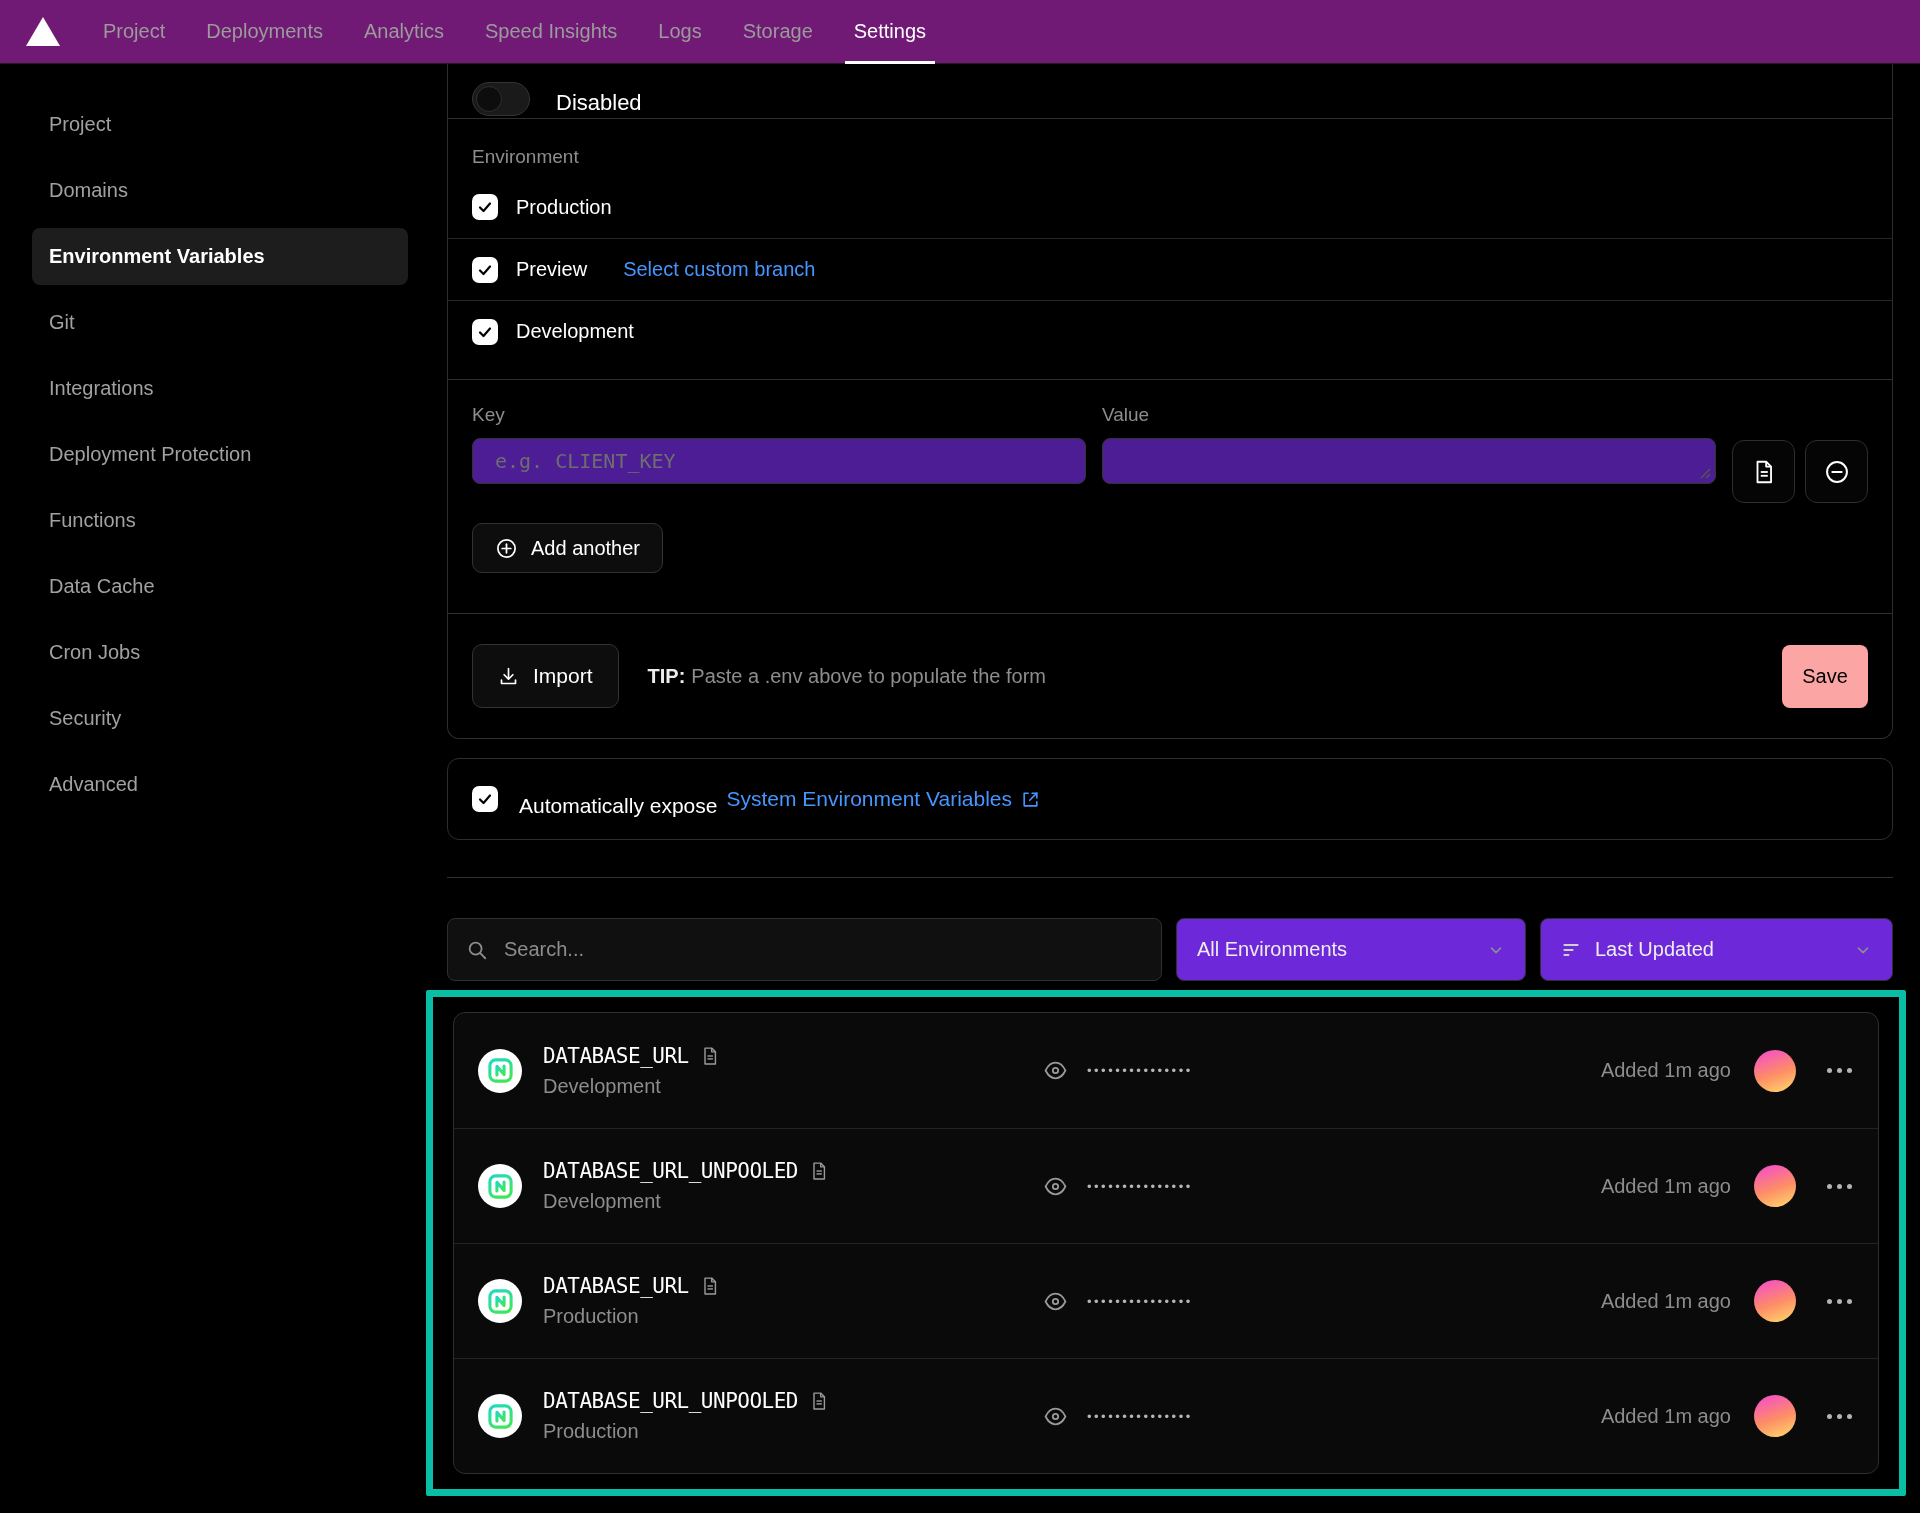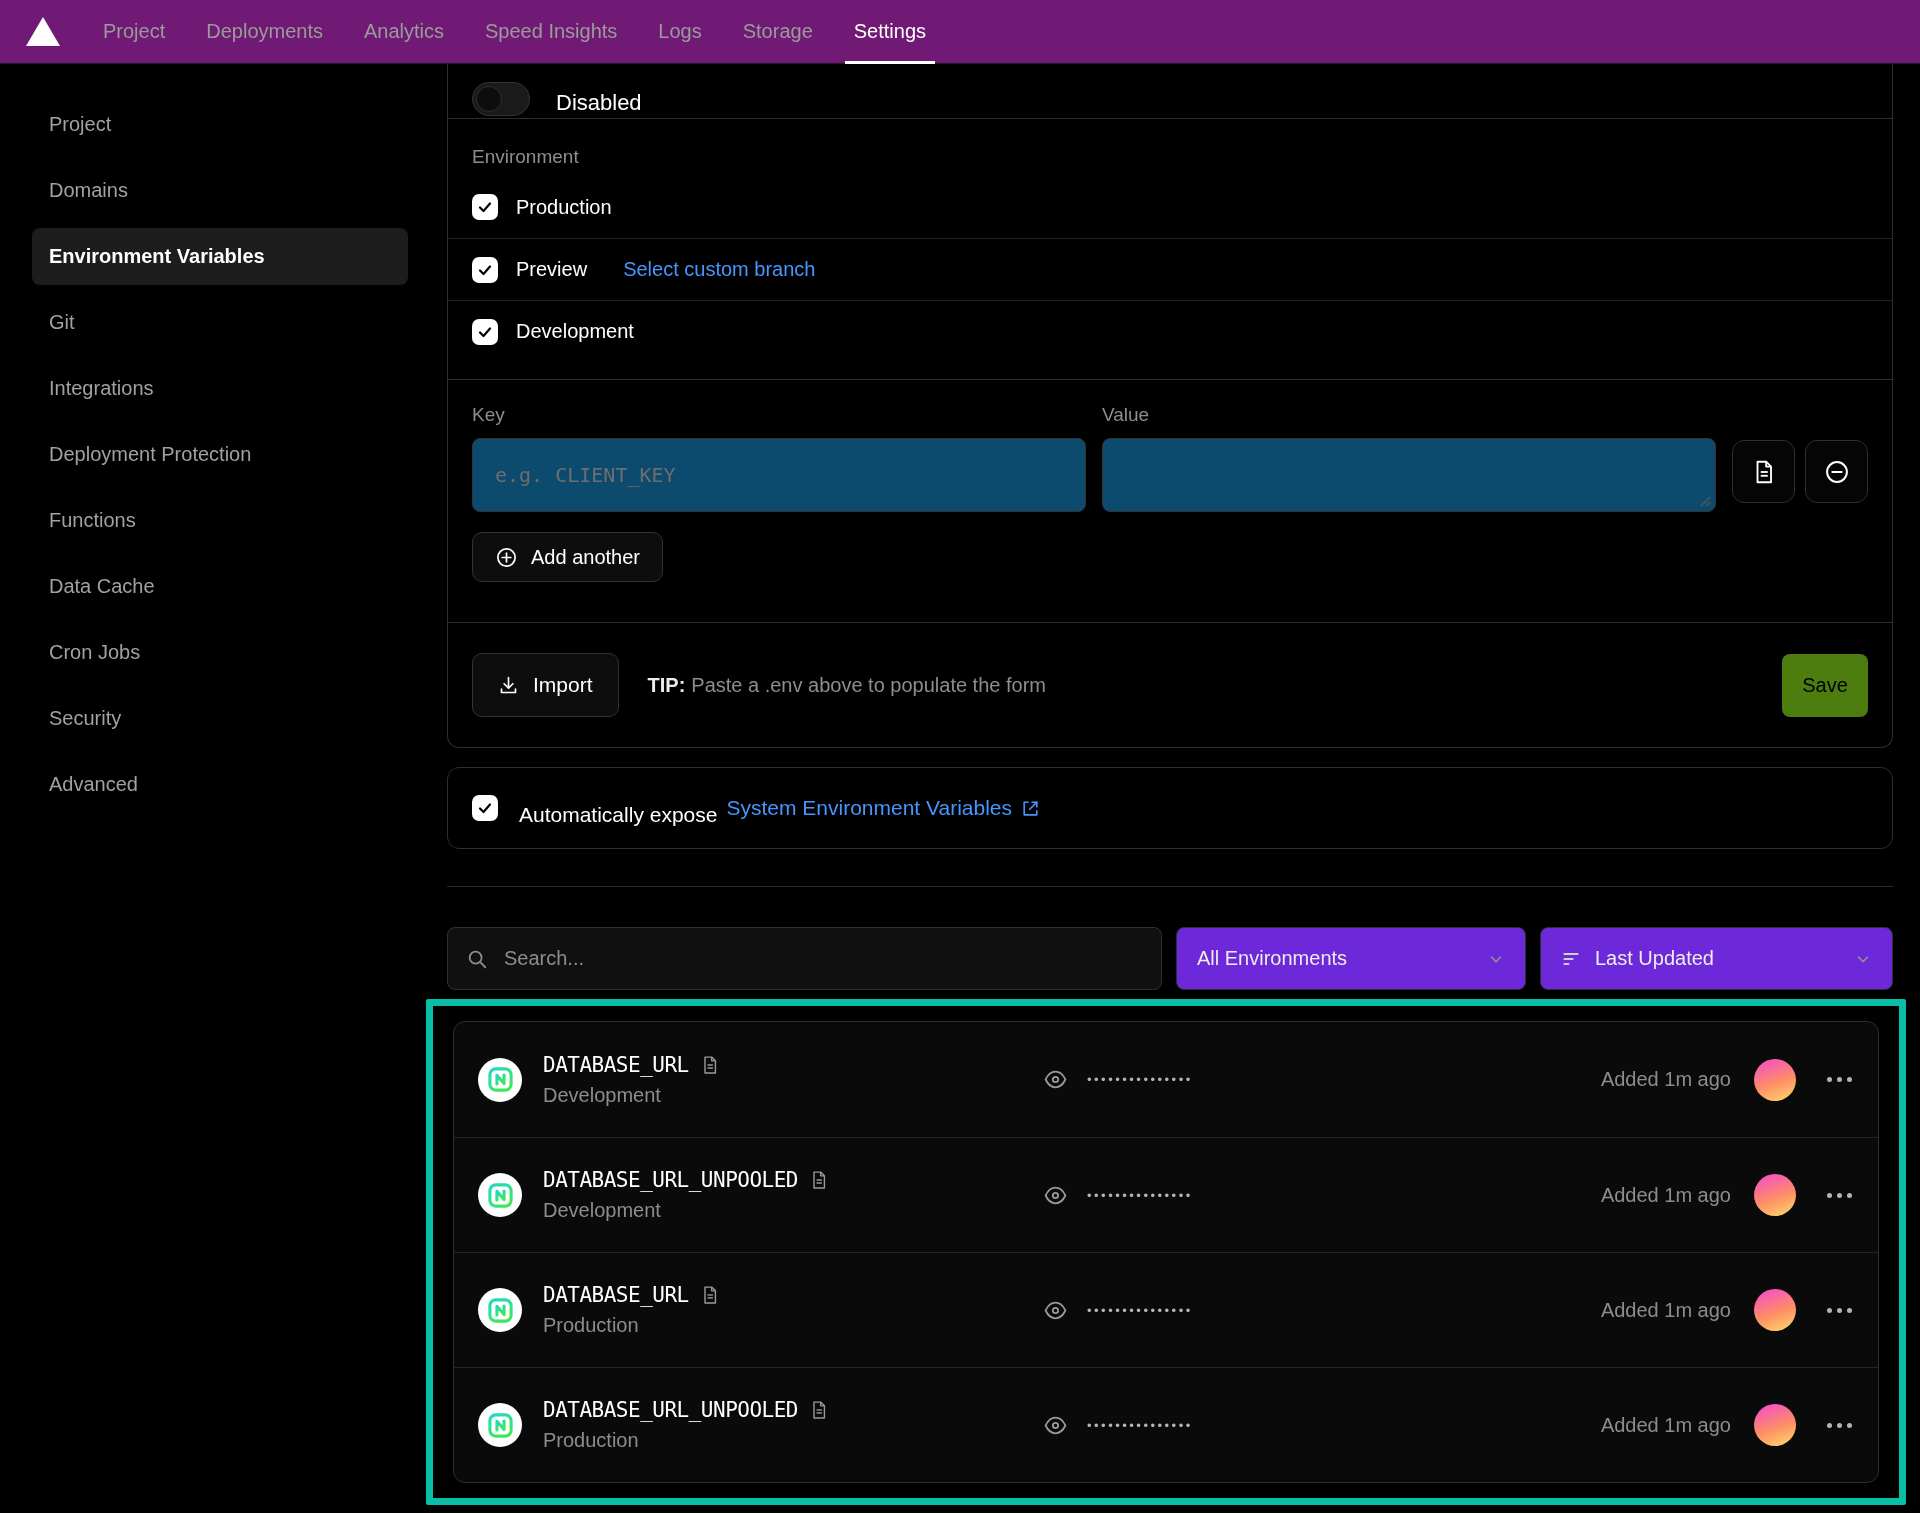--- a/index.html
+++ b/index.html
@@ -46,41 +46,41 @@
   .env-row + .env-row { border-top:1px solid #242424; }
   .checkbox { width:26px; height:26px; border-radius:7px; background:#fff;
               display:flex; align-items:center; justify-content:center; flex-shrink:0; cursor:pointer; }
   .env-name { font-size:20px; color:#fff; }
   .branch-link { color:#4596ff; font-size:20px; margin-left:18px; cursor:pointer; }
 
   .sec-kv { border-top:1px solid #2e2e2e; padding:24px 24px 40px; }
   .kv-grid { display:flex; gap:16px; align-items:flex-start; }
   .field-group { flex:1; min-width:0; }
   .field-label { font-size:19px; color:#8d8d8d; margin-bottom:12px; }
-  .text-input { height:74px; background:#0c4a6e; border:1px solid #333; border-radius:8px;
+  .text-input { height:46px; background:#4c1d95; border:1px solid #333; border-radius:8px;
                 display:flex; align-items:center; padding:0 20px; position:relative; }
   .text-input input { background:transparent; border:none; outline:none; color:#eee;
                       font:20px "DejaVu Sans Mono", monospace; width:100%; }
   .text-input input::placeholder { color:#6e6e6e; }
   .grip { position:absolute; right:4px; bottom:4px; }
   .kv-btns { display:flex; gap:10px; margin-top:36px; }
   .icon-btn { width:63px; height:63px; border:1px solid #2e2e2e; border-radius:12px;
               background:#050505; display:flex; align-items:center; justify-content:center;
               color:#fff; cursor:pointer; }
   .add-btn { margin-top:20px; display:inline-flex; align-items:center; gap:13px; height:50px;
              padding:0 22px; background:#0d0d0d; border:1px solid #333; border-radius:10px;
              color:#fff; font-size:20px; cursor:pointer; }
 
   .card-footer { border-top:1px solid #2e2e2e; padding:30px 24px; display:flex; align-items:center; }
   .import-btn { display:inline-flex; align-items:center; gap:14px; height:64px; padding:0 25px;
                 background:#0d0d0d; border:1px solid #333; border-radius:10px; color:#fff;
                 font-size:21px; cursor:pointer; }
   .tip { margin-left:29px; font-size:20px; color:#8d8d8d; }
   .tip b { color:#ededed; font-weight:700; margin-right:6px; }
-  .save-btn { margin-left:auto; width:86px; height:63px; background:#4d7c0f; color:#000;
+  .save-btn { margin-left:auto; width:86px; height:63px; background:#fca5a5; color:#000;
               border:none; border-radius:8px; font-size:20px; display:flex; align-items:center;
               justify-content:center; cursor:pointer; font-family:"Liberation Sans",sans-serif; }
 
   
   .sys-card { margin-top:19px; height:82px; border:1px solid #2e2e2e; border-radius:12px;
               display:flex; align-items:center; gap:21px; padding:0 24px; font-size:21px; }
   .sys-text { color:#fff;margin-top:13px; }
   .sys-link { color:#4596ff; display:inline-flex; align-items:center; gap:9px; cursor:pointer; }
 
   .divider { margin-top:37px; border-top:1px solid #2e2e2e; }

